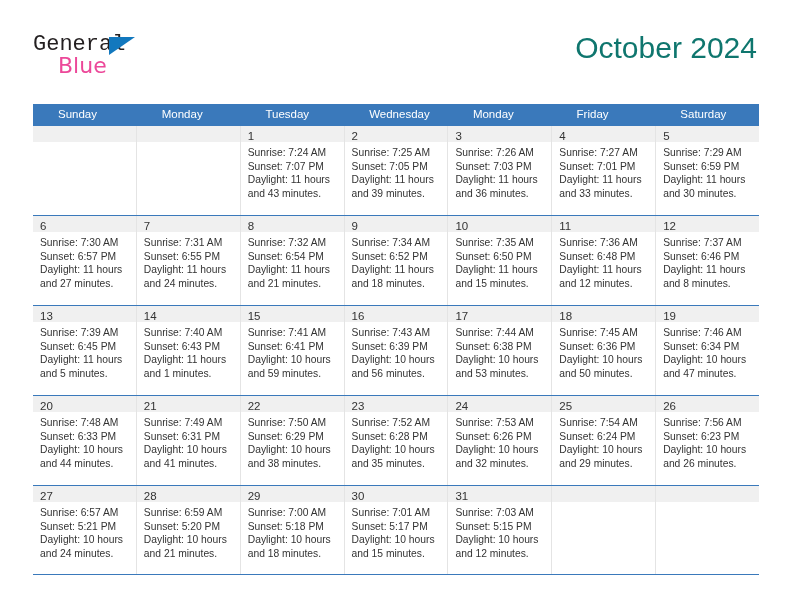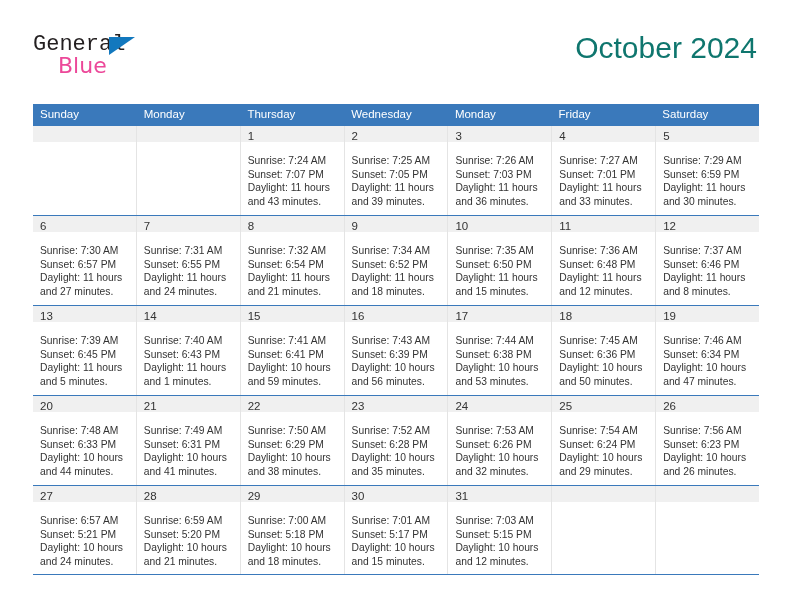--- a/index.html
+++ b/index.html
@@ -100,21 +100,21 @@
   }
   .dow-row {
     display: flex;
     width: 726px;
     height: 21px;
     background: #3a79bb;
   }
   .dow-cell {
     flex: 1 1 0;
     box-sizing: border-box;
-    padding-left: 7px;
+    padding-left: 25px;
     color: #ffffff;
     font-size: 11.5px;
     line-height: 21px;
     white-space: nowrap;
     overflow: hidden;
   }
 
   .week-row {
     display: flex;
     width: 726px;
@@ -144,21 +144,21 @@
     background: #f0f0f0;
     box-sizing: border-box;
     padding-left: 7px;
   }
   .day-num {
     font-size: 11.5px;
     line-height: 16px;
     color: #333333;
   }
   .cell-body {
-    padding: 12px 5px 0 7px;
+    padding: 4px 5px 0 7px;
   }
   .info-line {
     font-size: 10.3px;
     line-height: 13.5px;
     color: #333333;
     white-space: nowrap;
   }
 </style>
 </head>
 <body>
@@ -172,21 +172,21 @@
       <span class="logo-blue">Blue</span>
     </div>
     <div class="title">October 2024</div>
     <div class="subtitle">Mirabello Monferrato, Piedmont, Italy</div>
   </div>
 
   <div class="calendar">
     <div class="dow-row" id="dow-row">
         <div class="dow-cell">Sunday</div>
         <div class="dow-cell">Monday</div>
-        <div class="dow-cell">Thursday</div>
+        <div class="dow-cell">Tuesday</div>
         <div class="dow-cell">Wednesday</div>
         <div class="dow-cell">Monday</div>
         <div class="dow-cell">Friday</div>
         <div class="dow-cell">Saturday</div>
       </div>
     <div id="weeks-container">
         <div class="week-row">
           <div class="day-cell empty">
             <div class="num-band"><span class="day-num"></span></div>
           </div>

